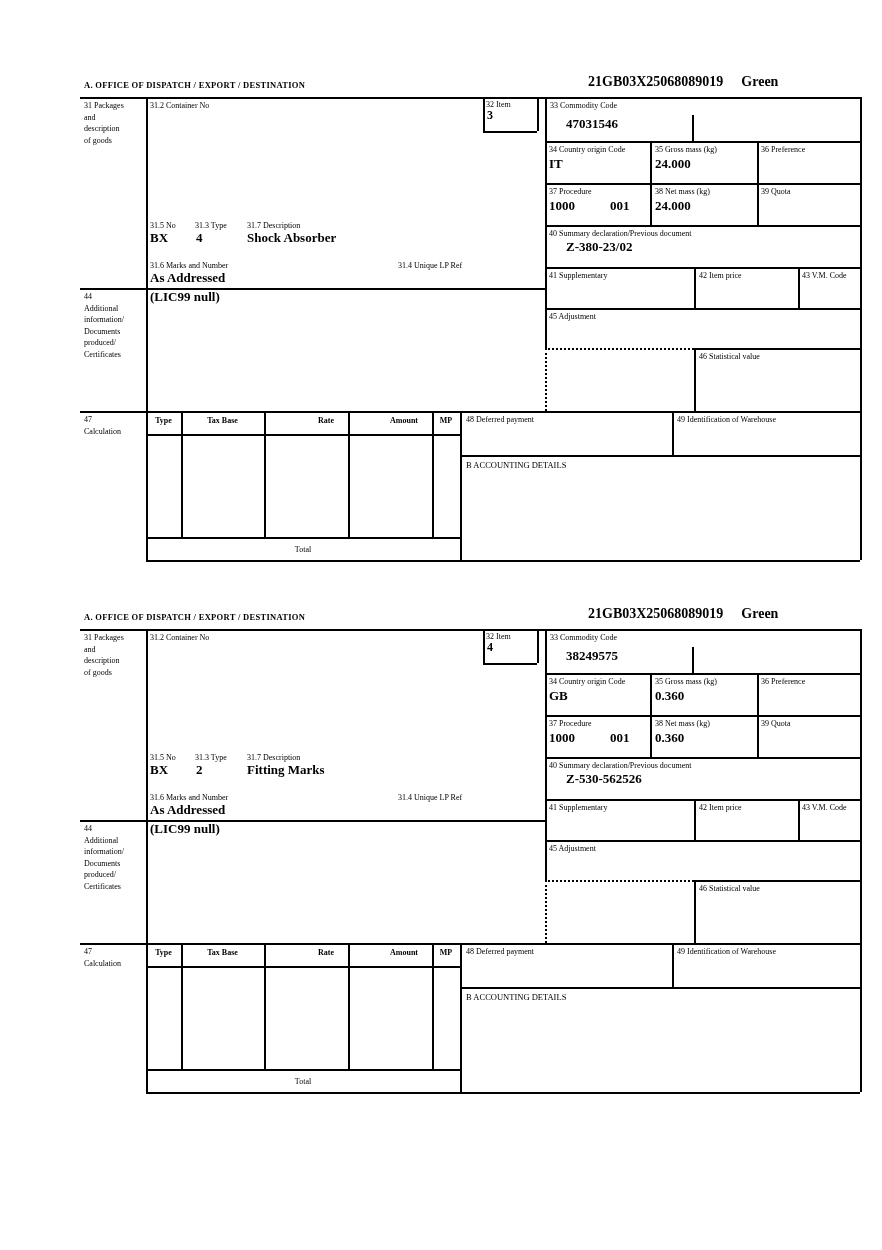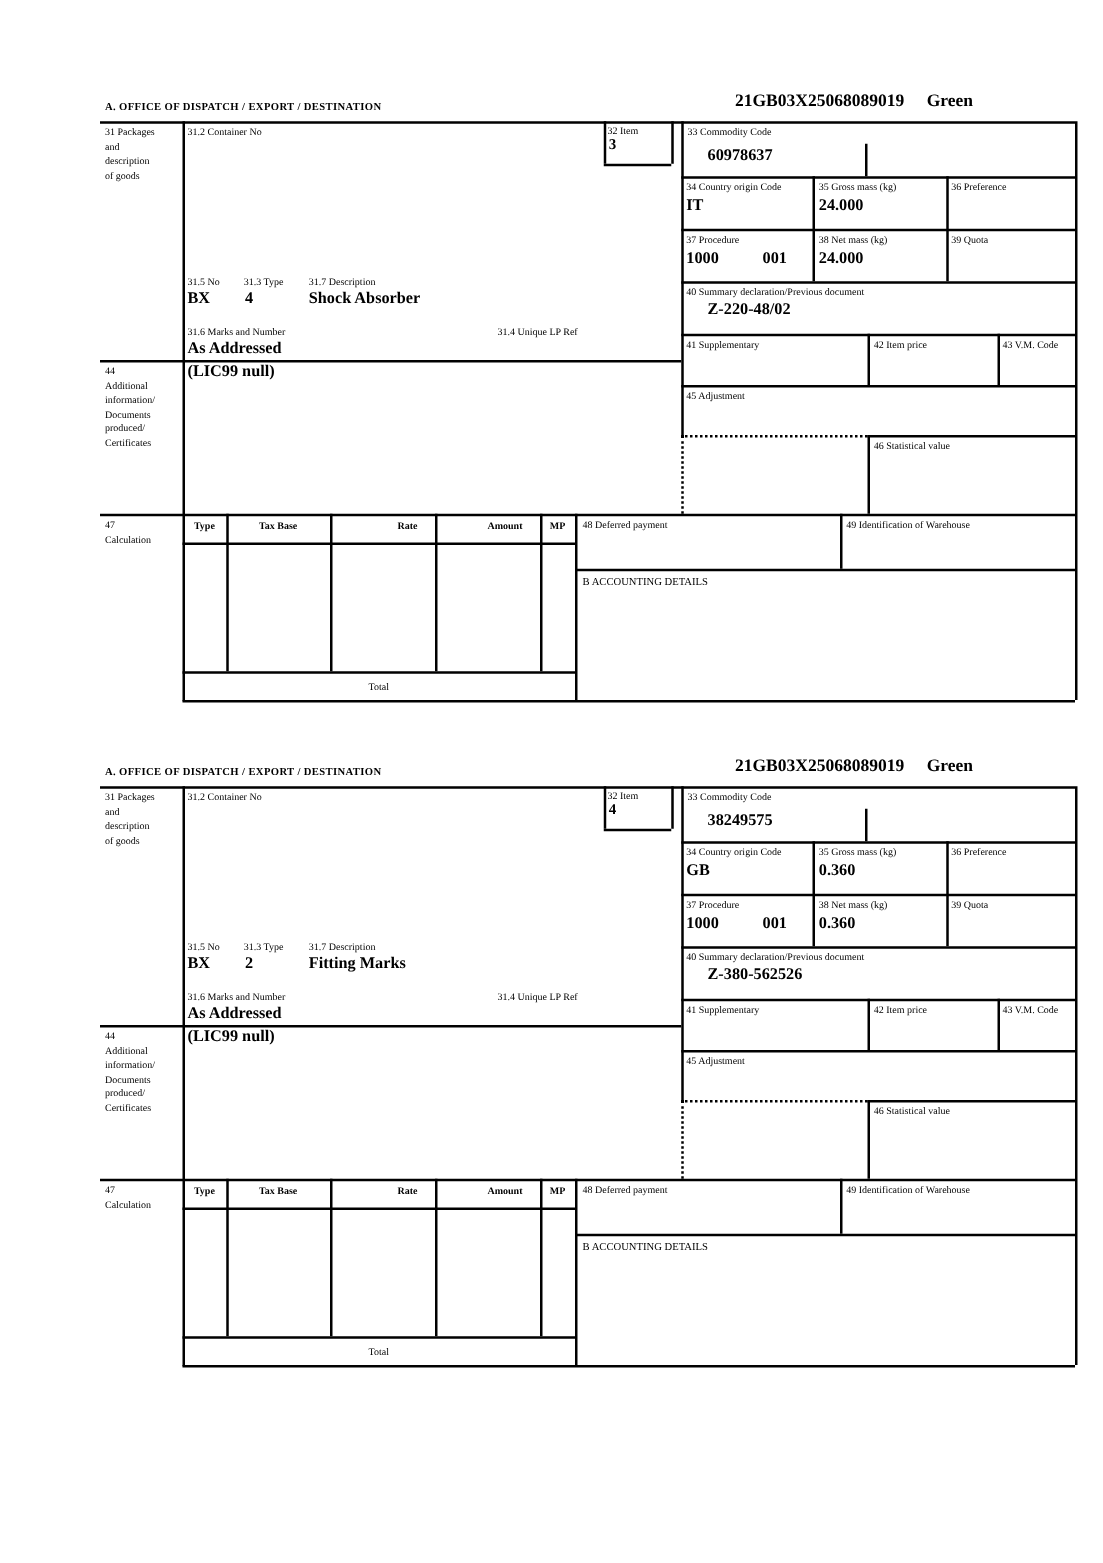--- a/index.html
+++ b/index.html
@@ -79,34 +79,34 @@
     <div class="val" style="left:196px;top:155px">4</div>
     <div class="val" style="left:247px;top:155px">Shock Absorber</div>
     <div class="lbl" style="left:150px;top:184px">31.6 Marks and Number</div>
     <div class="lbl" style="left:398px;top:184px">31.4 Unique LP Ref</div>
     <div class="val" style="left:150px;top:195px">As Addressed</div>
 
     <div class="lbl" style="left:486px;top:23px">32 Item</div>
     <div class="val" style="left:487px;top:33px;font-size:12px">3</div>
 
     <div class="lbl" style="left:550px;top:24px">33 Commodity Code</div>
-    <div class="val" style="left:566px;top:41px">60978637</div>
+    <div class="val" style="left:566px;top:41px">47031546</div>
     <div class="lbl" style="left:549px;top:68px">34 Country origin Code</div>
     <div class="val" style="left:549px;top:81px">IT</div>
     <div class="lbl" style="left:655px;top:68px">35 Gross mass (kg)</div>
     <div class="val" style="left:655px;top:81px">24.000</div>
     <div class="lbl" style="left:761px;top:68px">36 Preference</div>
     <div class="lbl" style="left:549px;top:110px">37 Procedure</div>
     <div class="val" style="left:549px;top:123px">1000</div>
     <div class="val" style="left:610px;top:123px">001</div>
     <div class="lbl" style="left:655px;top:110px">38 Net mass (kg)</div>
     <div class="val" style="left:655px;top:123px">24.000</div>
     <div class="lbl" style="left:761px;top:110px">39 Quota</div>
     <div class="lbl" style="left:549px;top:152px">40 Summary declaration/Previous document</div>
-    <div class="val" style="left:566px;top:164px">Z-220-48/02</div>
+    <div class="val" style="left:566px;top:164px">Z-380-23/02</div>
 
     <div class="lbl" style="left:549px;top:194px">41 Supplementary</div>
     <div class="lbl" style="left:699px;top:194px">42 Item price</div>
     <div class="lbl" style="left:802px;top:194px">43 V.M. Code</div>
     <div class="lbl pre" style="left:84px;top:215px;width:60px">44
 Additional
 information/
 Documents
 produced/
 Certificates</div>
@@ -195,21 +195,21 @@
     <div class="lbl" style="left:655px;top:68px">35 Gross mass (kg)</div>
     <div class="val" style="left:655px;top:81px">0.360</div>
     <div class="lbl" style="left:761px;top:68px">36 Preference</div>
     <div class="lbl" style="left:549px;top:110px">37 Procedure</div>
     <div class="val" style="left:549px;top:123px">1000</div>
     <div class="val" style="left:610px;top:123px">001</div>
     <div class="lbl" style="left:655px;top:110px">38 Net mass (kg)</div>
     <div class="val" style="left:655px;top:123px">0.360</div>
     <div class="lbl" style="left:761px;top:110px">39 Quota</div>
     <div class="lbl" style="left:549px;top:152px">40 Summary declaration/Previous document</div>
-    <div class="val" style="left:566px;top:164px">Z-380-562526</div>
+    <div class="val" style="left:566px;top:164px">Z-530-562526</div>
 
     <div class="lbl" style="left:549px;top:194px">41 Supplementary</div>
     <div class="lbl" style="left:699px;top:194px">42 Item price</div>
     <div class="lbl" style="left:802px;top:194px">43 V.M. Code</div>
     <div class="lbl pre" style="left:84px;top:215px;width:60px">44
 Additional
 information/
 Documents
 produced/
 Certificates</div>

